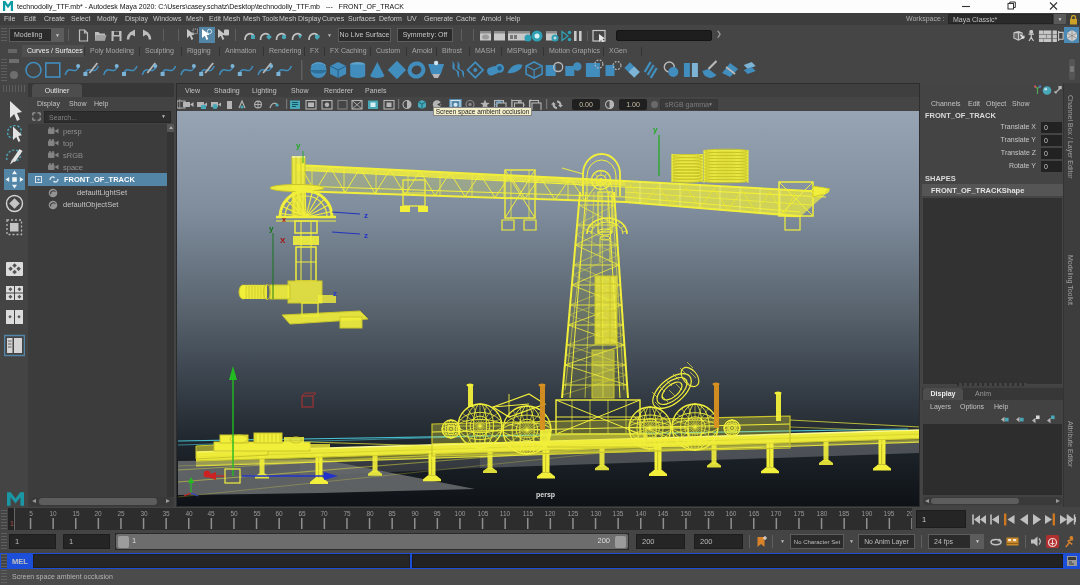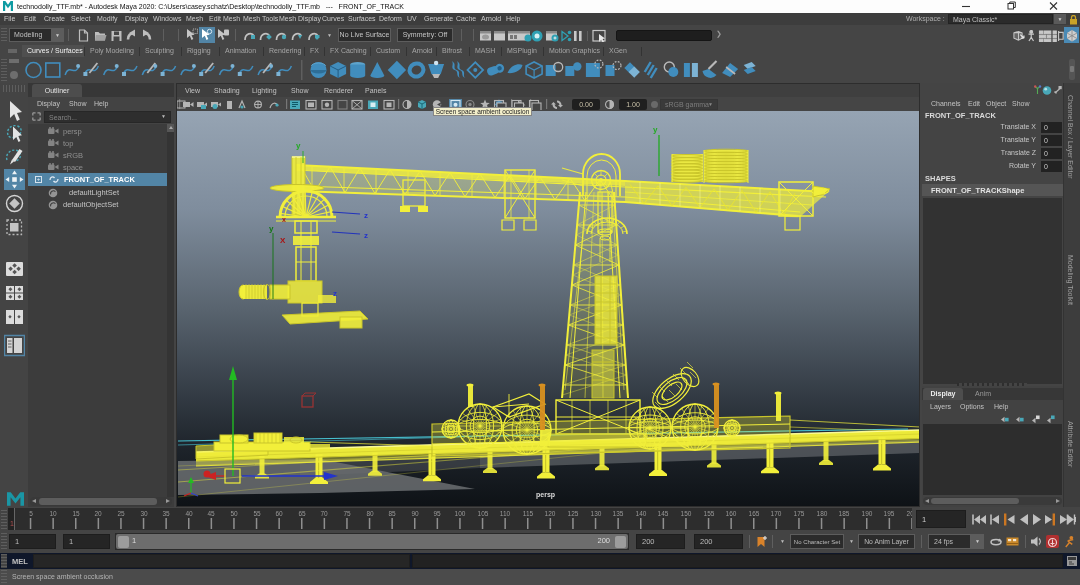--- a/index.html
+++ b/index.html
@@ -444,21 +444,21 @@
       <svg class="abs" style="left:21px;top:2px" width="10" height="9" viewBox="0 0 10 9">
           <path d="M1 5 C1 2 4 1 5.5 3 M9 4 C9 7 6 8 4.5 6" stroke="#dfe9f2" stroke-width="1.3" fill="none"></path>
         </svg>
       <span class="abs" style="left:36px;top:2px;font-weight:bold;font-size:7.5px">FRONT_OF_TRACK</span>
     </div>
     <div class="abs" style="left:0;top:62px;width:140px;height:12px;color:#c4c4c4">
         <svg class="abs" style="left:20px;top:1.5px" width="10" height="10" viewBox="0 0 10 10">
           <circle cx="5" cy="5" r="4.3" fill="#949494"></circle>
           <path d="M2.6 6.4 A2.9 2.9 0 0 1 7.4 3.6" stroke="#3c3c3c" stroke-width="1.1" fill="none"></path>
         </svg>
-        <span class="abs" style="left:41px;top:2px">defaultLightSet</span>
+        <span class="abs" style="left:49px;top:2px">defaultLightSet</span>
       </div>
     <div class="abs" style="left:0;top:74px;width:140px;height:12px;color:#c4c4c4">
         <svg class="abs" style="left:20px;top:1.5px" width="10" height="10" viewBox="0 0 10 10">
           <circle cx="5" cy="5" r="4.3" fill="#949494"></circle>
           <path d="M2.6 6.4 A2.9 2.9 0 0 1 7.4 3.6" stroke="#3c3c3c" stroke-width="1.1" fill="none"></path>
         </svg>
         <span class="abs" style="left:35px;top:2px">defaultObjectSet</span>
       </div>
   </div>
   <div class="abs" style="left:139px;top:41px;width:7px;height:373px;background:#343434"></div>
@@ -1372,21 +1372,21 @@
   <div class="abs" style="left:1046px;top:4px;width:13px;height:13px;background:#b03030;border-radius:2px"><svg width="13" height="13" viewBox="0 0 13 13">
         <circle cx="6.5" cy="6.5" r="4" fill="none" stroke="#f0d0d0" stroke-width="1.2"></circle>
         <path d="M6.5 3.5 L6.5 9.5 M4.5 7.5 L8.5 7.5" stroke="#f0d0d0" stroke-width="1.1"></path>
       </svg></div>
   <svg class="abs" style="left:1063px;top:4px" width="13" height="13" viewBox="0 0 14 14">
       <circle cx="9" cy="3" r="2" fill="#d8822a"></circle>
       <path d="M3 13 L7 8 L5 6 M7 8 L10 10 M6 6 L11 5" stroke="#d8822a" stroke-width="1.6" fill="none"></path>
     </svg>
 </div>
 
-<div class="row" style="top:553px;height:16px;background:#0f172a">
+<div class="row" style="top:553px;height:16px;background:#1d4ed8">
   <div class="abs" style="left:1px;top:1px;width:6px;height:14px;background:repeating-linear-gradient(to bottom,#5e5e5e 0 1px,#444 1px 3px)"></div>
   <span class="abs" style="left:12px;top:4px;color:#c0c0c0;font-size:7.5px;font-weight:bold">MEL</span>
   <div class="abs" style="left:33px;top:1px;width:377px;height:14px;background:#262626;border:1px solid #1e1e1e"></div>
   <div class="abs" style="left:412px;top:1px;width:651px;height:14px;background:#222;border:1px solid #1b1b1b"></div>
   <svg class="abs" style="left:1066px;top:2px" width="12" height="12" viewBox="0 0 12 12">
       <rect x="1" y="1" width="10" height="10" fill="#999"></rect>
       <rect x="2" y="2" width="8" height="3" fill="#3a3a3a"></rect>
       <path d="M3 7 L6 7 M3 9 L8 9" stroke="#3a3a3a" stroke-width="1"></path>
     </svg>
 </div>

